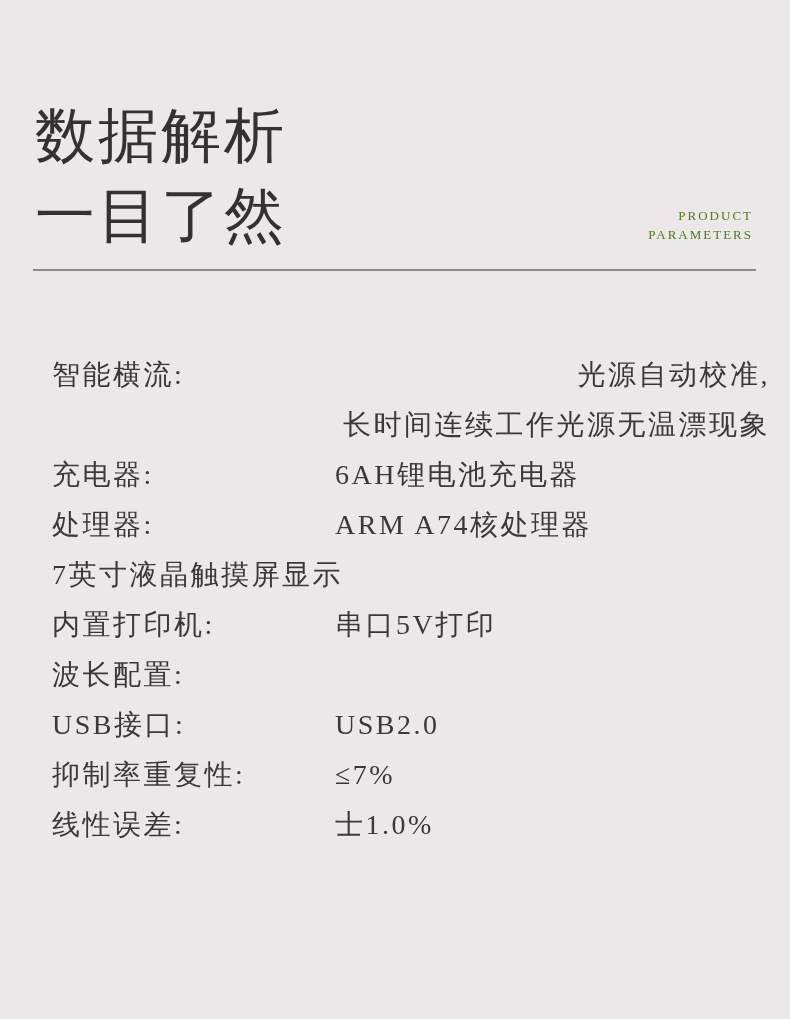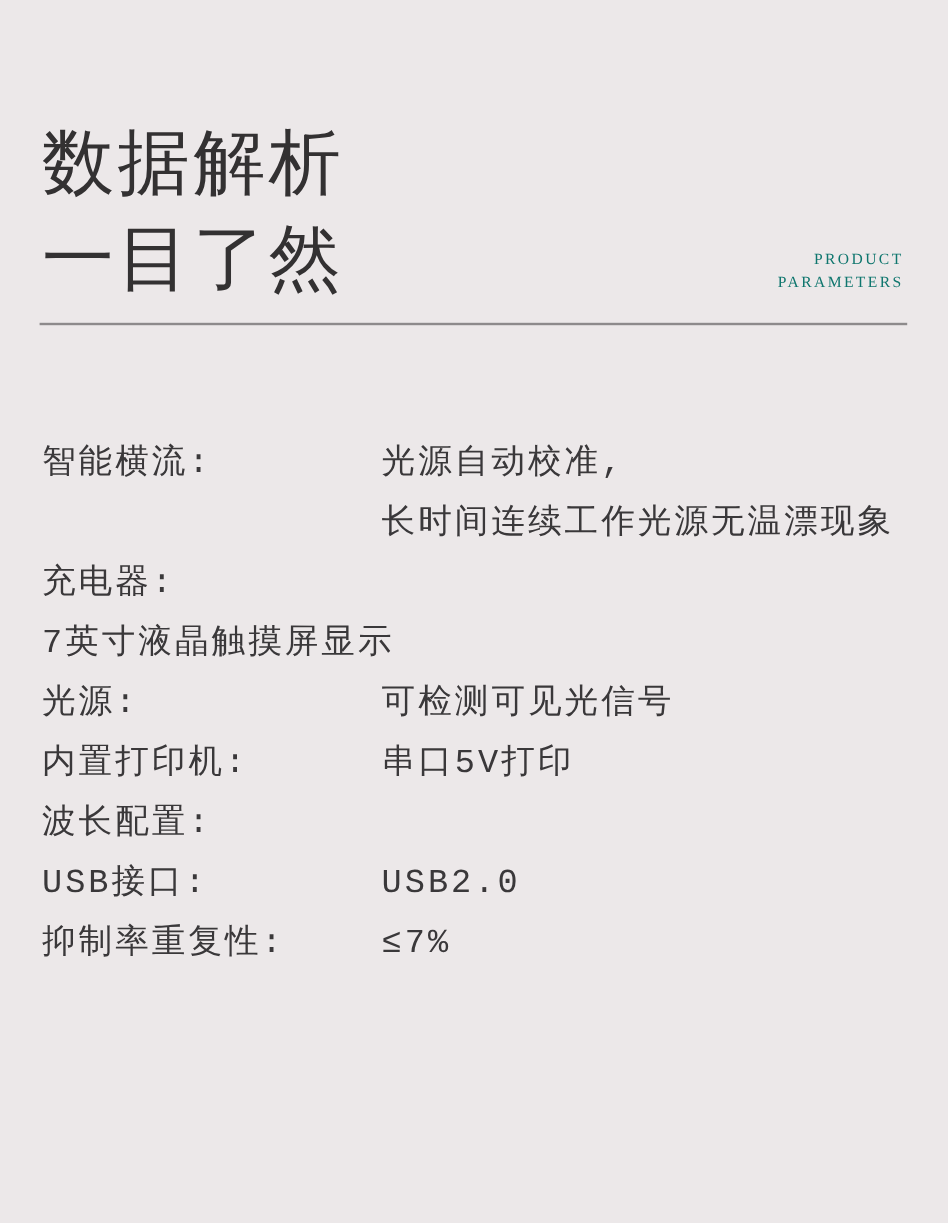--- a/index.html
+++ b/index.html
@@ -29,50 +29,49 @@
 
   
   .eyebrow {
     position: absolute;
     right: 37px; top: 206px;
     text-align: right;
     font-family: "Liberation Serif", "DejaVu Serif", serif;
     font-size: 13px;
     line-height: 19px;
     letter-spacing: 2px;
-    color: #0f766e;
+    color: #4d7c0f;
   }
 
   .divider {
     position: absolute;
     left: 33px; right: 34px; top: 269px;
     height: 2px;
     background: #8d8a8b;
   }
 
   
   .specs {
     position: absolute;
-    left: 35px; right: 20px; top: 350px;
-    font-family: Liberation Mono, monospace;
-    margin-top: 12px;
+    left: 52px; right: 20px; top: 350px;
+    font-family: Liberation Serif, serif;
   }
   .spec-row {
     display: grid;
     grid-template-columns: 283px 1fr;
     align-items: start;
   }
   .spec-label, .spec-value {
     font-size: 28px;
     line-height: 50px;
     letter-spacing: 2.5px;
     color: #3a383a;
     white-space: nowrap;
   }
-  .spec-value .line { display: block; }
+  .spec-value .line { display: block; text-align: right; }
 </style>
 </head>
 <body>
 
 <div class="canvas">
 
   <div class="title">
     <div>数据解析</div>
     <div>一目了然</div>
   </div>
@@ -89,31 +88,32 @@
     <div class="spec-row">
       <div class="spec-label">智能横流:</div>
       <div class="spec-value">
         <span class="line">光源自动校准,</span>
         <span class="line">长时间连续工作光源无温漂现象</span>
       </div>
     </div>
 
     <div class="spec-row">
       <div class="spec-label">充电器:</div>
+      <div class="spec-value">6AH锂电池充电器</div>
     </div>
 
+    <div class="spec-row">
+      <div class="spec-label">处理器:</div>
+      <div class="spec-value">ARM A74核处理器</div>
+    </div>
 
     <div class="spec-row">
       <div class="spec-value">7英寸液晶触摸屏显示</div>
     </div>
 
-    <div class="spec-row">
-      <div class="spec-label">光源:</div>
-      <div class="spec-value">可检测可见光信号</div>
-    </div>
 
     <div class="spec-row">
       <div class="spec-label">内置打印机:</div>
       <div class="spec-value">串口5V打印</div>
     </div>
 
     <div class="spec-row">
       <div class="spec-label">波长配置:</div>
     </div>
 
@@ -122,15 +122,19 @@
       <div class="spec-value">USB2.0</div>
     </div>
 
 
     <div class="spec-row">
       <div class="spec-label">抑制率重复性:</div>
       <div class="spec-value">≤7%</div>
     </div>
 
 
+    <div class="spec-row">
+      <div class="spec-label">线性误差:</div>
+      <div class="spec-value">士1.0%</div>
+    </div>
 
   </div>
 </div>
 
 </body></html>

